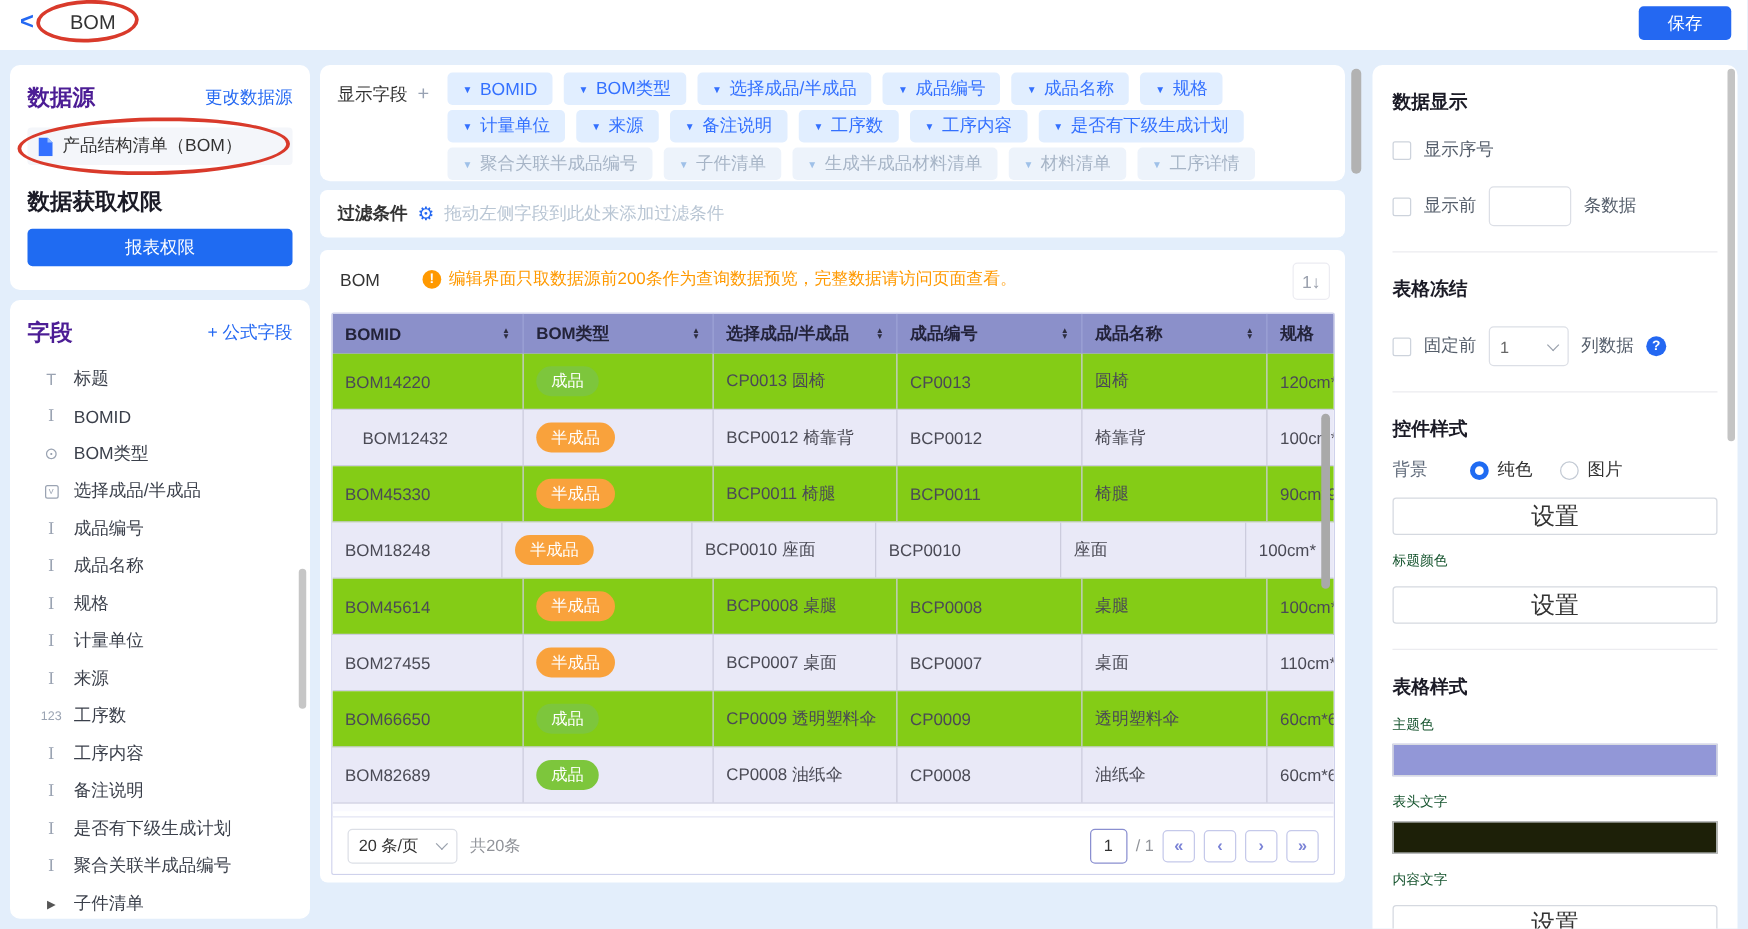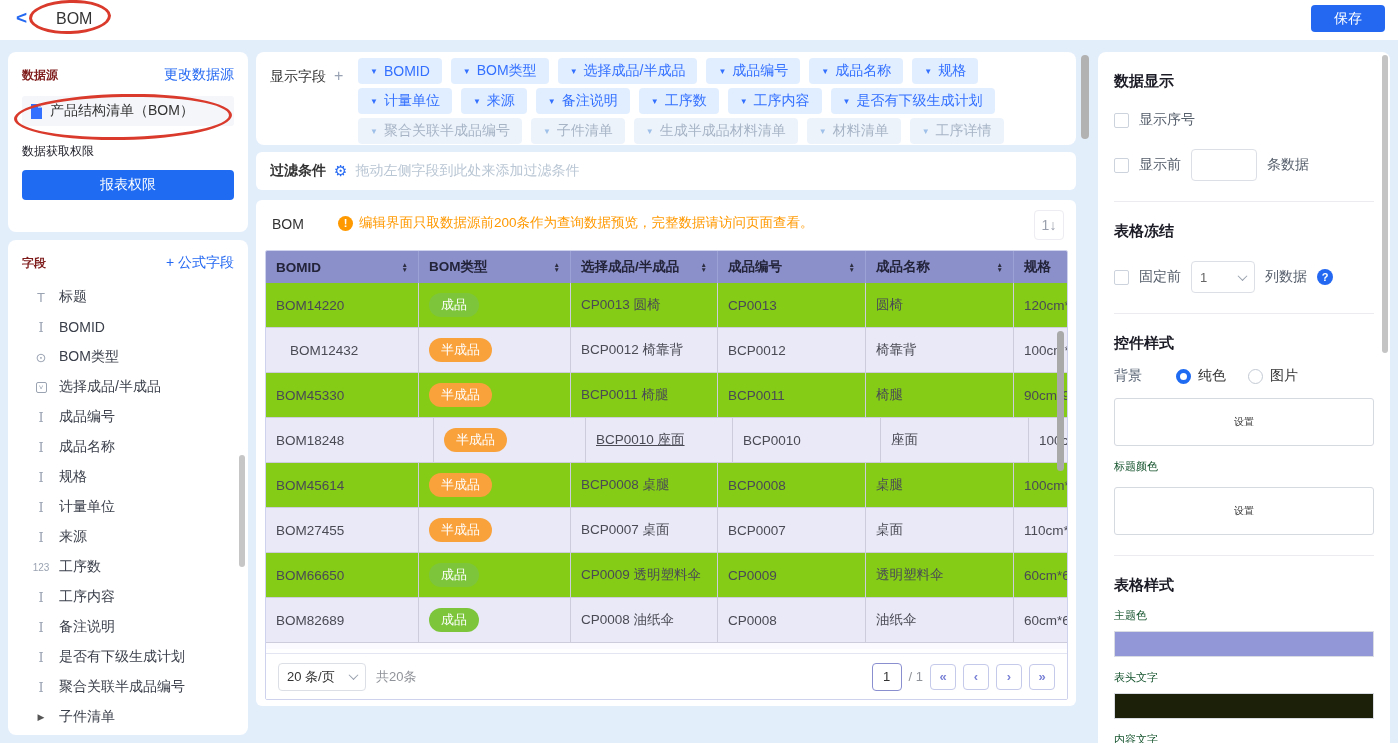--- a/index.html
+++ b/index.html
@@ -11,25 +11,25 @@
   .topbar { position:absolute; left:0; top:0; width:1398px; height:40px; background:#fff; }
   .back-ic { position:absolute; left:16px; top:7px; font-size:19px; font-weight:bold; color:#2468f2; cursor:pointer; }
   .page-title { position:absolute; left:56px; top:10px; font-size:16px; color:#333; }
   .save-btn { position:absolute; right:13px; top:5px; width:74px; height:27px; background:#2468f2; color:#fff; font-size:14px; border:none; border-radius:4px; text-align:center; line-height:27px; cursor:pointer; }
   .ellipse { position:absolute; border:3px solid #d93a2b; border-radius:50%; pointer-events:none; z-index:30; }
   .ellipse1 { left:29px; top:0px; width:82px; height:34px; transform:rotate(-2deg); }
 
   
   .card-ds { left:8px; top:52px; width:240px; height:180px; padding:14px; }
   .panel-hd { display:flex; justify-content:space-between; align-items:center; }
-  .panel-title { font-size:12px; font-weight:bold; color:#7f1d1d; }
+  .panel-title { font-size:18px; font-weight:bold; color:#4c1d95; }
   .blue-link { font-size:14px; color:#2468f2; cursor:pointer; }
   .src-item { margin-top:12px; height:30px; background:#f4f6fa; border-radius:3px; display:flex; align-items:center; padding:0 8px; gap:7px; font-size:14px; color:#333; cursor:pointer; }
   .ellipse2 { left:6px; top:42px; width:218px; height:46px; transform:rotate(-1deg); border-width:3px; }
-  .perm-title { margin-top:17px; font-size:12px; font-weight:normal; color:#1b1b26; }
+  .perm-title { margin-top:17px; font-size:18px; font-weight:bold; color:#1b1b26; }
   .perm-btn { margin-top:10px; width:100%; height:30px; background:#1f6bf2; border:none; border-radius:4px; color:#fff; font-size:14px; cursor:pointer; }
 
   .card-fields { left:8px; top:240px; width:240px; height:495px; padding:14px; overflow:hidden; }
   .fields-list { margin-top:10px; }
   .field-item { height:30px; display:flex; align-items:center; gap:9px; padding-left:10px; font-size:14px; color:#3a3f4a; cursor:pointer; }
   .f-ic { width:18px; text-align:center; color:#9aa3b2; font-size:13px; flex:none; }
   .f-ic.text { font-family:"DejaVu Serif",serif; font-size:13px; }
   .f-ic.num { font-size:10px; letter-spacing:0; }
   .f-ic.expand { color:#555; font-size:9px; }
   .f-ic.sel { display:flex; align-items:center; justify-content:center; }
@@ -90,21 +90,21 @@
   .ckbox { width:15px; height:15px; border:1px solid #cdd3dc; border-radius:2px; background:#fff; flex:none; cursor:pointer; }
   .num-input { width:66px; height:32px; border:1px solid #dcdfe6; border-radius:4px; font-size:13px; padding:0 6px; }
   .mini-select { width:64px; height:32px; border:1px solid #dcdfe6; border-radius:4px; display:flex; align-items:center; justify-content:space-between; padding:0 8px; font-size:13px; color:#666; cursor:pointer; }
   .q-ic { width:16px; height:16px; border-radius:50%; background:#2468f2; color:#fff; font-size:11px; font-weight:bold; text-align:center; line-height:16px; cursor:pointer; }
   .divider { height:1px; background:#ececf0; margin:20px 0; }
   .bg-row { display:flex; align-items:center; margin-top:14px; font-size:14px; }
   .bg-label { color:#5f6a7a; width:62px; }
   .radio-on { width:15px; height:15px; border-radius:50%; border:4.5px solid #1f6bf2; background:#fff; flex:none; cursor:pointer; }
   .radio-off { width:15px; height:15px; border-radius:50%; border:1px solid #c3cad4; background:#fff; flex:none; cursor:pointer; }
   .radio-tx { margin:0 22px 0 7px; color:#333; }
-  .set-btn { width:100%; height:48px; border:1px solid #d5d9e0; border-radius:3px; background:#fff; font-size:10px; color:#333; margin-top:13px; cursor:pointer; }
+  .set-btn { width:100%; height:30px; border:1px solid #d5d9e0; border-radius:3px; background:#fff; font-size:19px; color:#333; margin-top:13px; cursor:pointer; }
   .small-label { font-size:11px; color:#14532d; margin-top:13px; }
   .swatch { width:100%; height:26px; border:1px solid #d9dce2; margin-top:8px; cursor:pointer; }
   .rscroll { position:absolute; right:2px; top:3px; width:6px; height:298px; background:#c4c4c4; border-radius:3px; }
 </style>
 </head>
 <body>
 
 <div class="topbar">
   <span class="back-ic">&lt;</span>
   <span class="page-title">BOM</span>
@@ -349,25 +349,25 @@
           <div class="td" style="width: 153px;">BOM45330</div>
           <div class="td" style="width: 152px;">
             <span class="pill" style="background: rgb(249, 162, 60);">半成品</span>
           </div>
           <div class="td" style="width: 147px;">BCP0011 椅腿</div>
           <div class="td" style="width: 148px;">BCP0011</div>
           <div class="td" style="width: 148px;">椅腿</div>
           <div class="td">90cm*9</div>
         </div>
         <div class="trow even">
-          <div class="td" style="width: 168px;">BOM18248</div>
+          <div class="td" style="width: 136px;">BOM18248</div>
           <div class="td" style="width: 152px;">
             <span class="pill" style="background: rgb(249, 162, 60);">半成品</span>
           </div>
-          <div class="td" style="width: 147px; text-decoration: underline;">BCP0010 座面</div>
+          <div class="td" style="width: 147px;">BCP0010 座面</div>
           <div class="td" style="width: 148px;">BCP0010</div>
           <div class="td" style="width: 148px;">座面</div>
           <div class="td">100cm*</div>
         </div>
         <div class="trow odd">
           <div class="td" style="width: 153px;">BOM45614</div>
           <div class="td" style="width: 152px;">
             <span class="pill" style="background: rgb(249, 162, 60);">半成品</span>
           </div>
           <div class="td" style="width: 147px;">BCP0008 桌腿</div>

